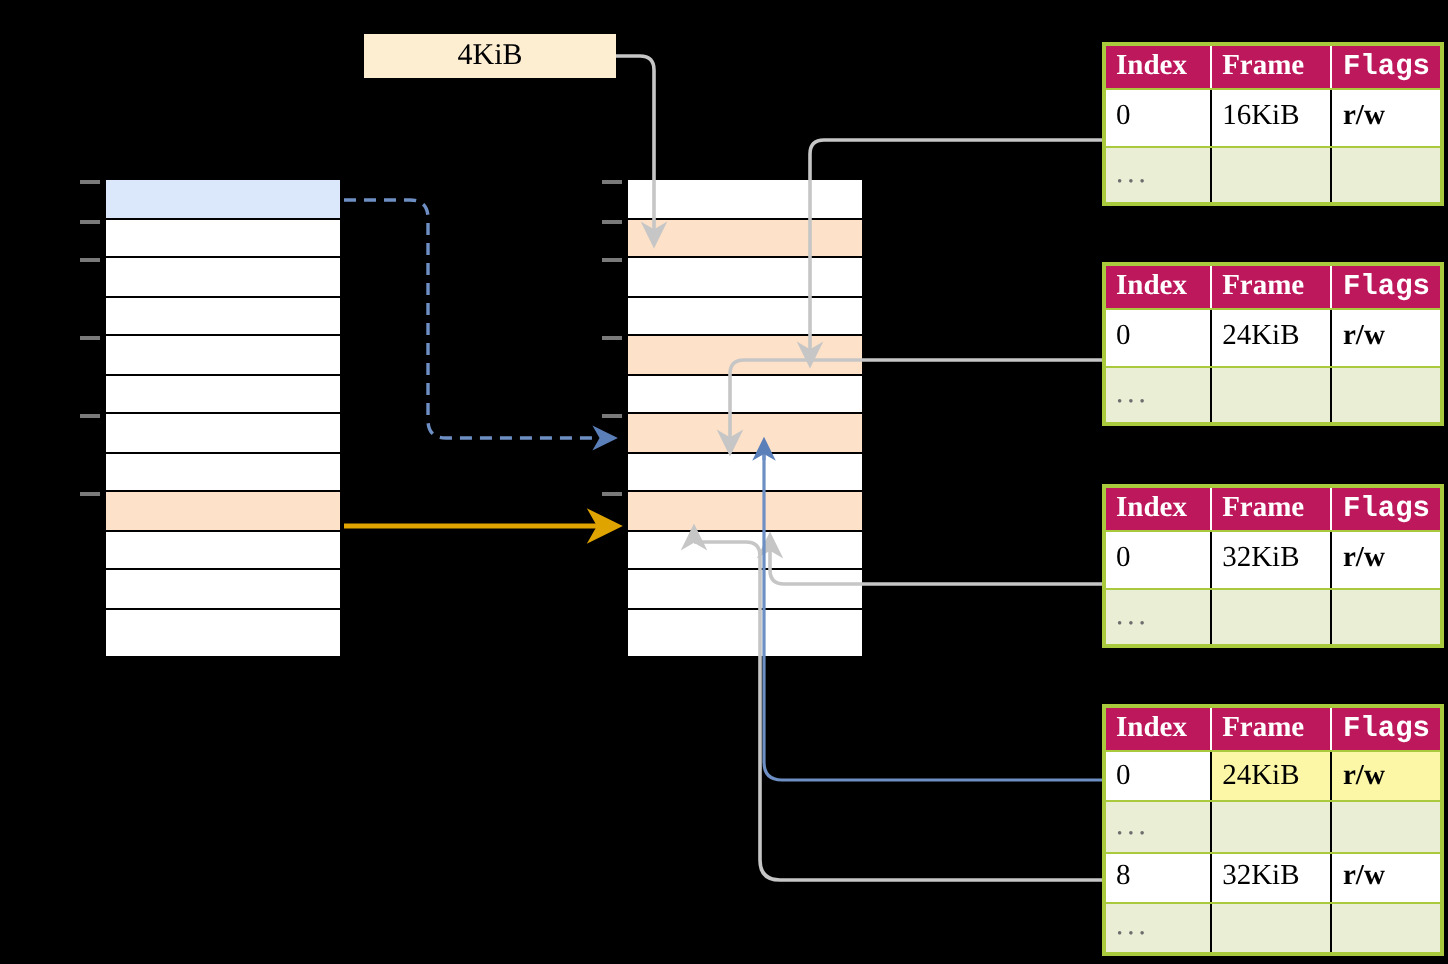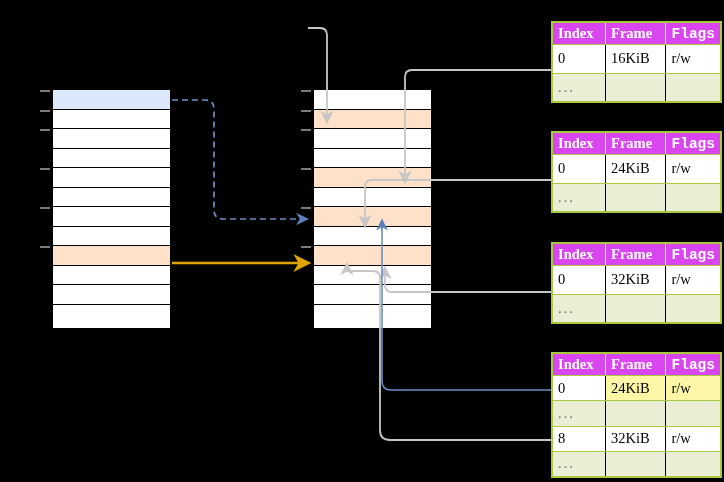--- a/index.html
+++ b/index.html
@@ -19,44 +19,47 @@
 
   
   .kbox{position:absolute;background:#fdeed2;border:1px solid #fdeed2;
         display:flex;align-items:center;justify-content:center;
         font-size:15px;color:#000;box-sizing:border-box;}
 
   
   .ptable{position:absolute;border-collapse:collapse;background:#fff;
           border:2px solid #a9ca3c;box-sizing:border-box;}
   .ptable table{border-collapse:collapse;width:100%;height:100%;}
-  .ptable th{background:#d946ef;color:#ffffff;font-weight:bold;font-size:14.5px;
+  .ptable th{background:#be185d;color:#ffffff;font-weight:bold;font-size:14.5px;
              text-align:left;padding:2px 5px;border-right:1.6px solid #ffffff;
              border-bottom:1.6px solid #a9ca3c;}
   .ptable th:last-child{border-right:none;font-family:Liberation Mono, monospace;}
   .ptable td{font-size:14.5px;color:#000;padding:2px 5px;background:#fff;
              border-right:1.6px solid #000;border-bottom:1.6px solid #a9ca3c;
              vertical-align:middle;}
-  .ptable td:last-child{border-right:none;}
+  .ptable td:last-child{border-right:none;font-weight:bold;}
   .ptable tr.dots td{background:#e9eed4;color:#6d6d6d;letter-spacing:2px;}
   .ptable tr:last-child td{border-bottom:none;}
   .hl{background:#fbf7a6 !important;}
   .ptable td.idxcol{width:52px;}
   .ptable td.frmcol{width:62px;}
   .ptable th.idxcol{width:52px;}
   .ptable th.frmcol{width:62px;}
 
   svg.wires{position:absolute;left:0;top:0;width:724px;height:482px;overflow:visible;
             pointer-events:none;}
 </style>
 </head>
 <body>
 
 <div id="stage">
 
+  <div class="kbox" style="left:182px;top:17px;width:126px;height:22px;">
+    <span>4KiB</span>
+  </div>
 
   <div class="col" id="left-col" style="left:51px;top:88px;width:121px;height:242px;">
       <div class="cell c-blue" style="height: 19.5px;"></div>
       <div class="cell c-white" style="height: 19.5px;"></div>
       <div class="cell c-white" style="height: 19.5px;"></div>
       <div class="cell c-white" style="height: 19.5px;"></div>
       <div class="cell c-white" style="height: 19.5px;"></div>
       <div class="cell c-white" style="height: 19.5px;"></div>
       <div class="cell c-white" style="height: 19.5px;"></div>
       <div class="cell c-white" style="height: 19.5px;"></div>

